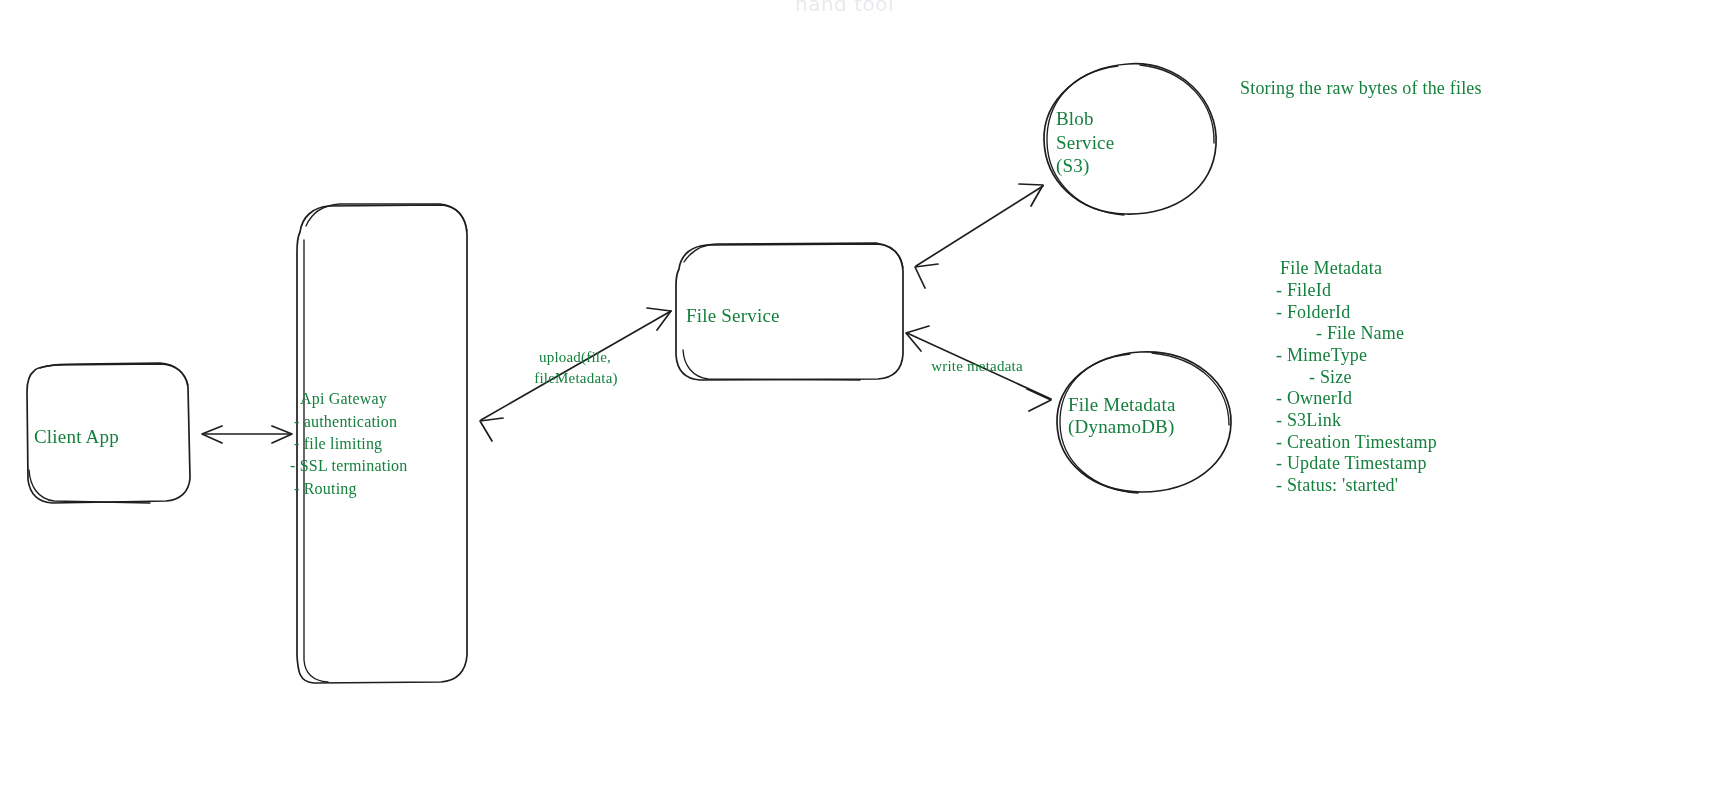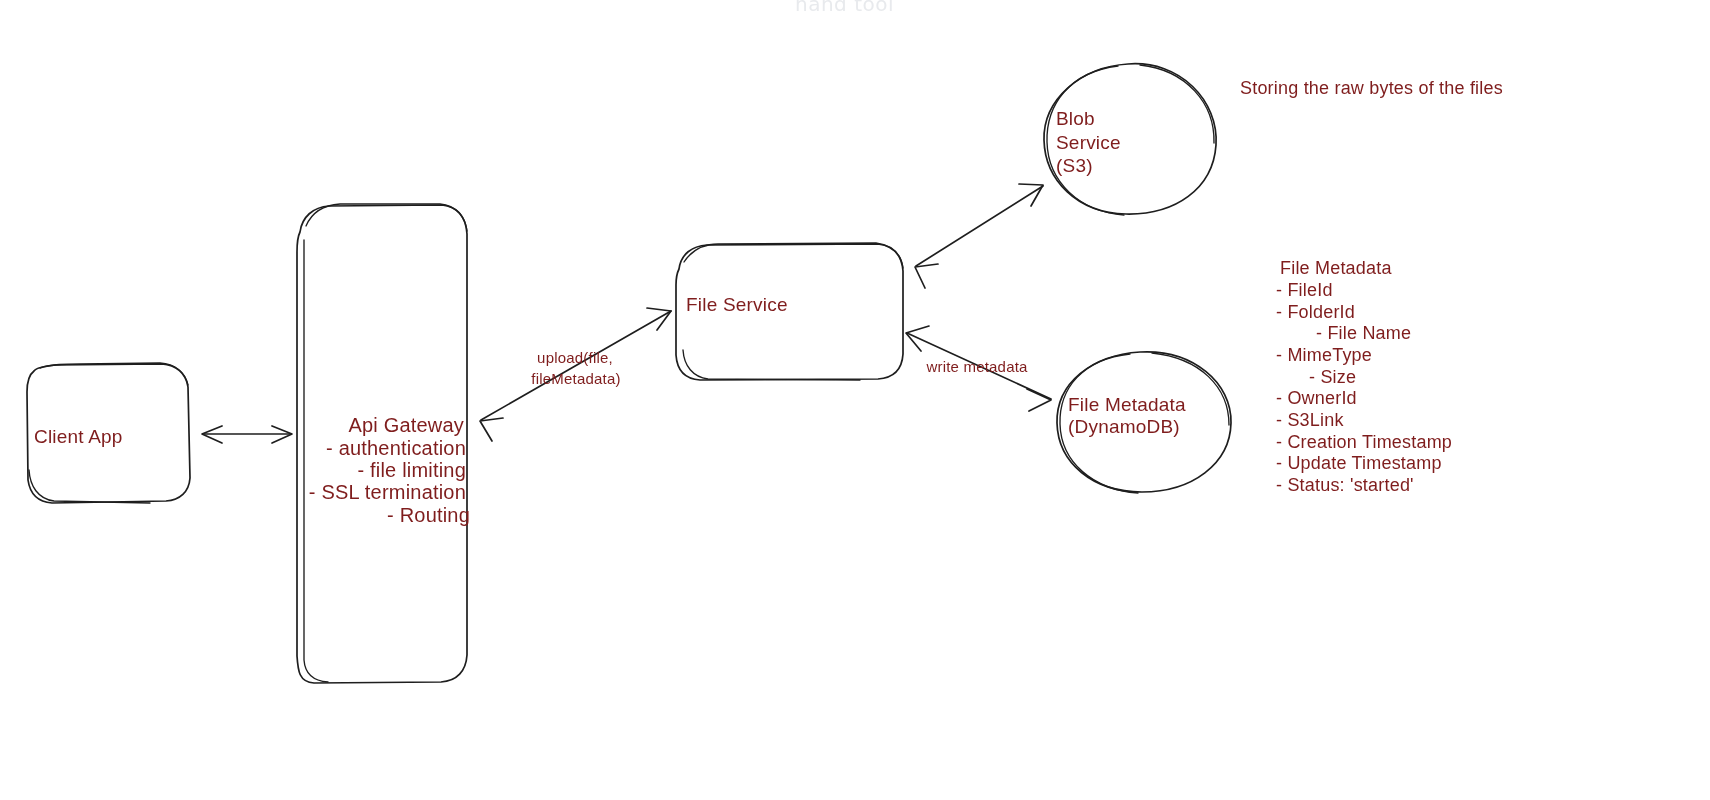--- a/index.html
+++ b/index.html
@@ -34,22 +34,22 @@
   }
   .stroke-thin {
     fill: none;
     stroke: #1e1e1e;
     stroke-width: 1.35;
     stroke-linecap: round;
     stroke-linejoin: round;
   }
   .label {
     position: absolute;
-    font-family: Liberation Sans, sans-serif;
-    color: #7f1d1d;
+    font-family: Liberation Serif, serif;
+    color: #15803d;
     white-space: pre;
     line-height: 1.32;
     letter-spacing: 0.2px;
   }
   .node-label {
     text-align: left;
     font-size: 19px;
   }
   .edge-label {
     font-size: 15px;
@@ -59,23 +59,22 @@
     font-size: 18px;
     text-align: left;
   }
   .meta-title {
     font-size: 18px;
   }
   .meta-item {
     font-size: 18px;
   }
   .gateway-label {
-    text-align: right;
-    font-size: 20px;
-    margin-top: 24px;
+    text-align: left;
+    font-size: 16px;
   }
   .ghost-text {
     position: absolute;
     font-size: 20px;
     color: #e8eaed;
     letter-spacing: 0.5px;
     white-space: pre;
   }
 </style>
 </head>
@@ -152,21 +151,21 @@
   </svg>
 
   <div class="label node-label" style="left:34px; top:424px; width:150px;">Client App</div>
 
   <div class="label gateway-label" style="left:300px; top:388px; width:164px;">Api Gateway</div>
   <div class="label gateway-label" style="left:294px; top:411px; width:172px;">- authentication</div>
   <div class="label gateway-label" style="left:294px; top:433px; width:172px;">- file limiting</div>
   <div class="label gateway-label" style="left:290px; top:455px; width:176px;">- SSL termination</div>
   <div class="label gateway-label" style="left:294px; top:478px; width:176px;">- Routing</div>
 
-  <div class="label node-label" style="left:686px; top:292px; width:206px;">File Service</div>
+  <div class="label node-label" style="left:686px; top:303px; width:206px;">File Service</div>
 
   <div class="label node-label" style="left:1056px; top:106px; width:144px;">Blob</div>
   <div class="label node-label" style="left:1056px; top:130px; width:144px;">Service</div>
   <div class="label node-label" style="left:1056px; top:153px; width:144px;">(S3)</div>
 
   <div class="label node-label" style="left:1068px; top:392px; width:160px;">File Metadata</div>
   <div class="label node-label" style="left:1068px; top:414px; width:160px;">(DynamoDB)</div>
 
   <div class="label edge-label" style="left:508px; top:348px; width:134px;">upload(file,</div>
   <div class="label edge-label" style="left:506px; top:369px; width:140px;">fileMetadata)</div>

